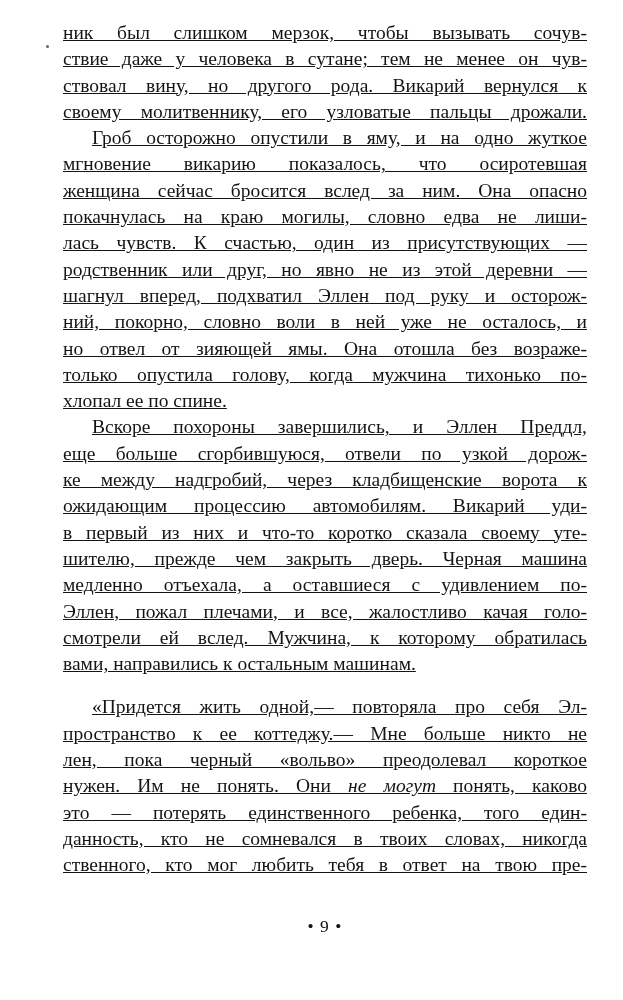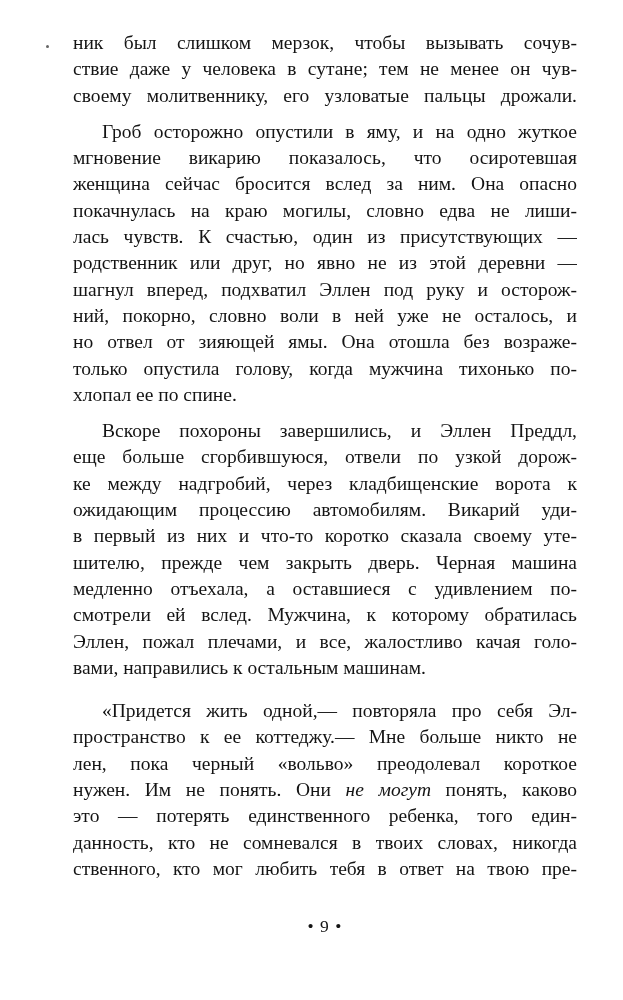--- a/index.html
+++ b/index.html
@@ -16,22 +16,23 @@
     font-family: "Liberation Serif", "DejaVu Serif", serif;
     overflow: hidden;
   }
   .text-block {
     position: absolute;
     left: 63px;
     top: 20px;
     width: 524px;
   }
   .para {
-    margin: 10px;
+    margin: 0;
     padding: 0;
+    text-decoration: underline;
   }
   .para.section-gap {
     margin-top: 17px;
   }
   .line {
     font-size: 19.5px;
     line-height: 26.3px;
     height: 26.3px;
     overflow: hidden;
     text-align: justify;
@@ -74,20 +75,21 @@
 
 <div class="book-page">
 
   <div class="ink-speck"></div>
 
   <div class="text-block">
 
     <div class="para">
       <div class="line">ник был слишком мерзок, чтобы вызывать сочув-</div>
       <div class="line">ствие даже у человека в сутане; тем не менее он чув-</div>
+      <div class="line">ствовал вину, но другого рода. Викарий вернулся к</div>
       <div class="line">своему молитвеннику, его узловатые пальцы дрожали.</div>
     </div>
 
     <div class="para">
       <div class="line indent">Гроб осторожно опустили в яму, и на одно жуткое</div>
       <div class="line">мгновение викарию показалось, что осиротевшая</div>
       <div class="line">женщина сейчас бросится вслед за ним. Она опасно</div>
       <div class="line">покачнулась на краю могилы, словно едва не лиши-</div>
       <div class="line">лась чувств. К счастью, один из присутствующих —</div>
       <div class="line">родственник или друг, но явно не из этой деревни —</div>
@@ -99,22 +101,22 @@
     </div>
 
     <div class="para">
       <div class="line indent">Вскоре похороны завершились, и Эллен Преддл,</div>
       <div class="line">еще больше сгорбившуюся, отвели по узкой дорож-</div>
       <div class="line">ке между надгробий, через кладбищенские ворота к</div>
       <div class="line">ожидающим процессию автомобилям. Викарий уди-</div>
       <div class="line">в первый из них и что-то коротко сказала своему уте-</div>
       <div class="line">шителю, прежде чем закрыть дверь. Черная машина</div>
       <div class="line">медленно отъехала, а оставшиеся с удивлением по-</div>
+      <div class="line">Эллен, пожал плечами, и все, жалостливо качая голо-</div>
       <div class="line">смотрели ей вслед. Мужчина, к которому обратилась</div>
-      <div class="line">Эллен, пожал плечами, и все, жалостливо качая голо-</div>
       <div class="line endp">вами, направились к остальным машинам.</div>
     </div>
 
     <div class="para section-gap">
       <div class="line indent">«Придется жить одной,— повторяла про себя Эл-</div>
       <div class="line">пространство к ее коттеджу.— Мне больше никто не</div>
       <div class="line">лен, пока черный «вольво» преодолевал короткое</div>
       <div class="line"><span>нужен. Им не понять. Они </span><span class="it">не могут</span><span> понять, каково</span></div>
       <div class="line">это — потерять единственного ребенка, того един-</div>
       <div class="line">данность, кто не сомневался в твоих словах, никогда</div>

